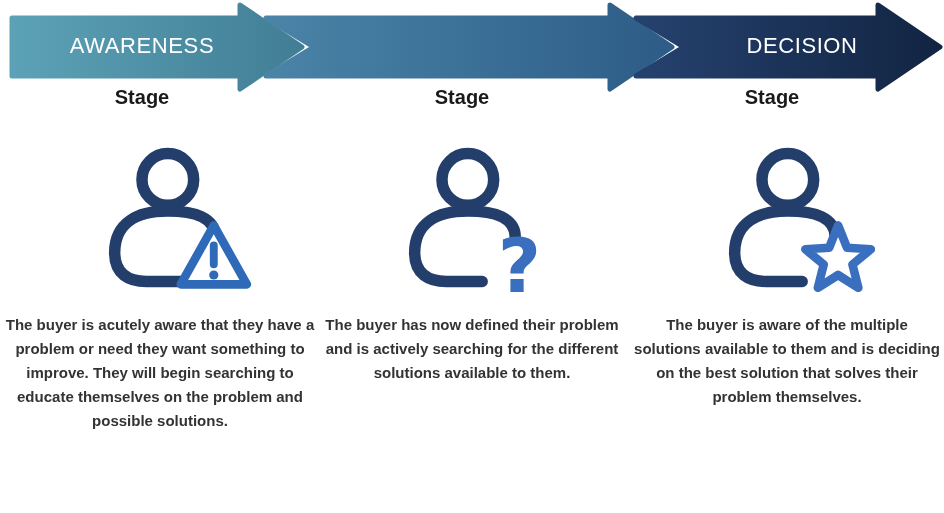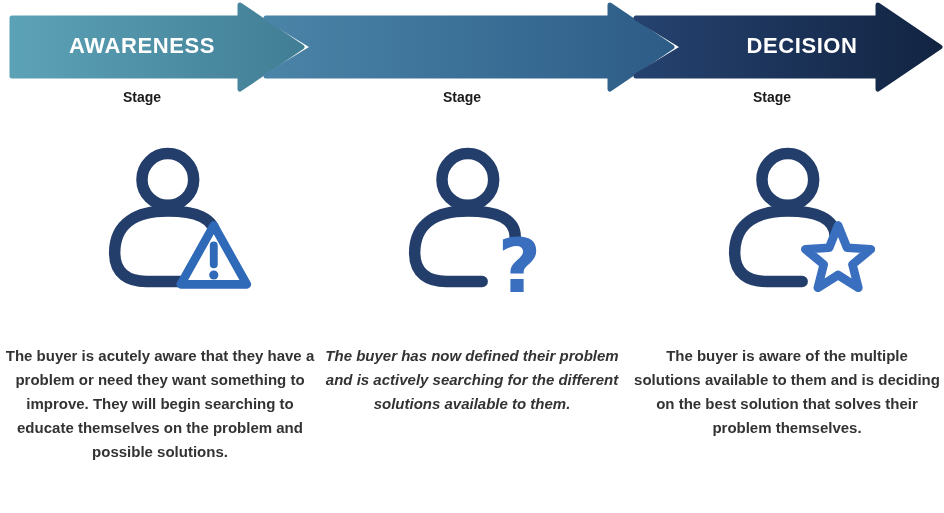--- a/index.html
+++ b/index.html
@@ -4,44 +4,44 @@
 <style>
   * { margin:0; padding:0; box-sizing:border-box; }
   html,body { background:#ffffff; }
   .canvas {
     position:relative; width:944px; height:513px; background:#ffffff;
     font-family:"Liberation Sans","DejaVu Sans",sans-serif; overflow:hidden;
   }
   .arrows-svg { position:absolute; left:0; top:2px; }
   .arrow-label {
     position:absolute; top:33px; height:26px; line-height:26px;
-    text-align:center; color:#ffffff; font-size:22px; font-weight:bold;
+    text-align:center; color:#ffffff; font-size:22px; font-weight:normal;
     letter-spacing:0.6px;
   }
   .arrow-label.s1 { left:2px;   width:280px; }
   .arrow-label.s2 { left:312px; width:300px; }
   .arrow-label.s3 { left:652px; width:300px; }
   .stage-label {
     position:absolute; top:86px; height:22px; line-height:22px;
-    text-align:center; color:#1a1a1a; font-size:14px; font-weight:600;
+    text-align:center; color:#1a1a1a; font-size:20px; font-weight:600;
   }
   .stage-label.s1 { left:2px;   width:280px; }
   .stage-label.s2 { left:312px; width:300px; }
   .stage-label.s3 { left:622px; width:300px; }
   .stage-icon { position:absolute; top:145px; width:160px; height:158px; }
   .stage-icon.s1 { left:95px; }
   .stage-icon.s2 { left:395px; }
   .stage-icon.s3 { left:715px; }
   .description {
-    position:absolute; top:344px; text-align:center; color:#333333;
+    position:absolute; top:313px; text-align:center; color:#333333;
     font-size:15px; font-weight:600; line-height:24px;
     filter:blur(0.7px);
   }
   .description.s1 { left:5px;   width:310px; }
-  .description.s2 { left:322px; width:300px;font-style:italic; }
+  .description.s2 { left:322px; width:300px; }
   .description.s3 { left:634px; width:306px; }
 </style>
 </head>
 <body>
 
 <div class="canvas">
 
   <svg class="arrows-svg" width="944" height="92" viewBox="0 0 944 92">
     <defs>
       <linearGradient id="g1" x1="0" y1="0" x2="1" y2="0">

